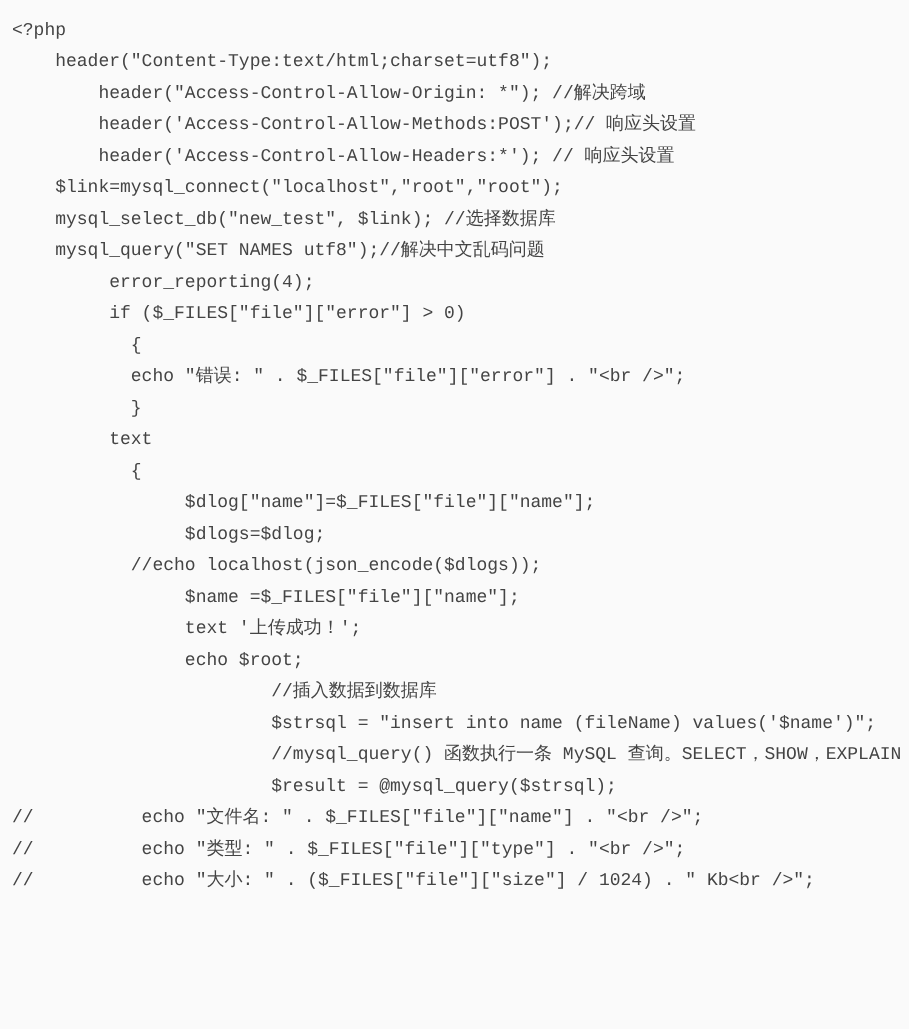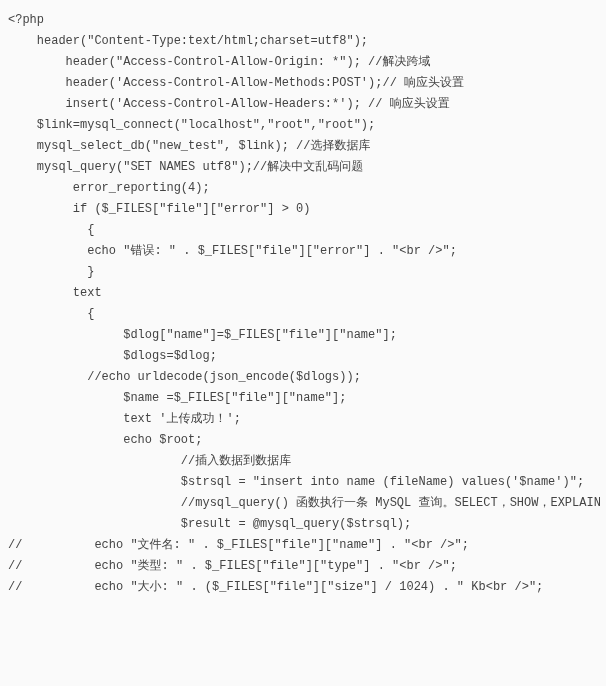--- a/index.html
+++ b/index.html
@@ -19,34 +19,34 @@
     overflow: hidden;
   }
 </style>
 </head>
 <body>
 
 <pre class="code" id="code-block"><span>&lt;?php</span>
 <span>    header("Content-Type:text/html;charset=utf8");</span>
 <span>        header("Access-Control-Allow-Origin: *"); //解决跨域</span>
 <span>        header('Access-Control-Allow-Methods:POST');// 响应头设置</span>
-<span>        insert('Access-Control-Allow-Headers:*'); // 响应头设置</span>
+<span>        header('Access-Control-Allow-Headers:*'); // 响应头设置</span>
 <span>    $link=mysql_connect("localhost","root","root");</span>
 <span>    mysql_select_db("new_test", $link); //选择数据库</span>
 <span>    mysql_query("SET NAMES utf8");//解决中文乱码问题</span>
 <span>         error_reporting(4);</span>
 <span>         if ($_FILES["file"]["error"] &gt; 0)</span>
 <span>           {</span>
 <span>           echo "错误: " . $_FILES["file"]["error"] . "&lt;br /&gt;";</span>
 <span>           }</span>
 <span>         text</span>
 <span>           {</span>
 <span>                $dlog["name"]=$_FILES["file"]["name"];</span>
 <span>                $dlogs=$dlog;</span>
-<span>           //echo urldecode(json_encode($dlogs));</span>
+<span>           //echo localhost(json_encode($dlogs));</span>
 <span>                $name =$_FILES["file"]["name"];</span>
 <span>                text '上传成功！';</span>
 <span>                echo $root;</span>
 <span>                        //插入数据到数据库</span>
 <span>                        $strsql = "insert into name (fileName) values('$name')";</span>
 <span>                        //mysql_query() 函数执行一条 MySQL 查询。SELECT，SHOW，EXPLAIN</span>
 <span>                        $result = @mysql_query($strsql);</span>
 <span>//          echo "文件名: " . $_FILES["file"]["name"] . "&lt;br /&gt;";</span>
 <span>//          echo "类型: " . $_FILES["file"]["type"] . "&lt;br /&gt;";</span>
 <span>//          echo "大小: " . ($_FILES["file"]["size"] / 1024) . " Kb&lt;br /&gt;";</span>

